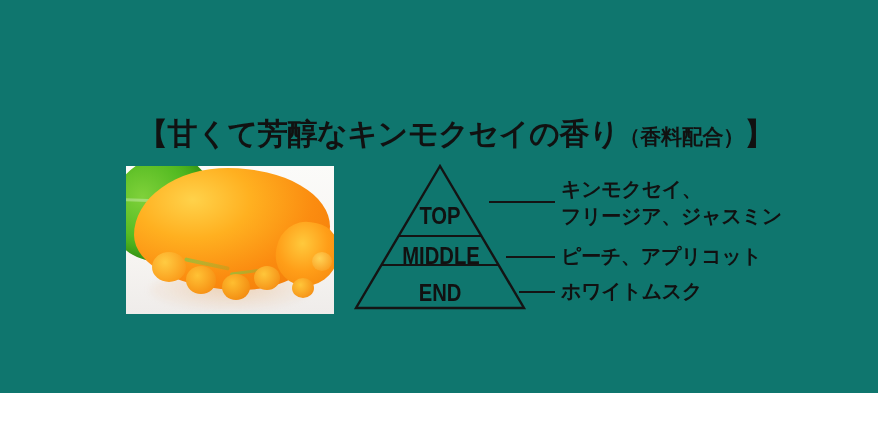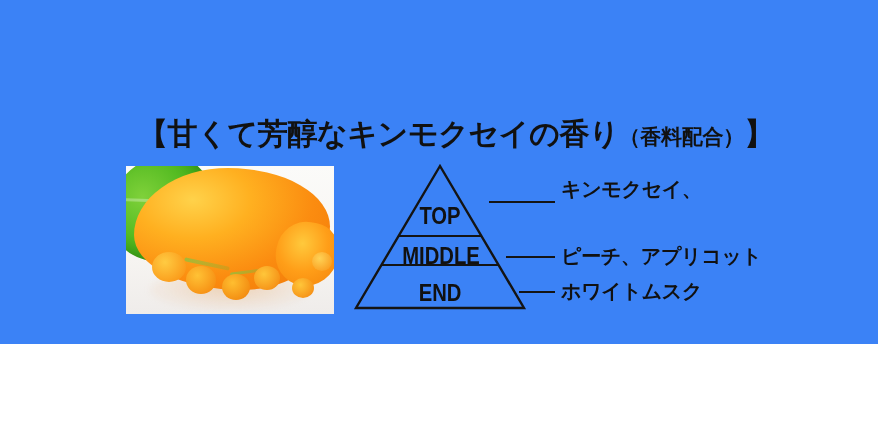--- a/index.html
+++ b/index.html
@@ -8,22 +8,22 @@
     padding: 0;
     background: #ffffff;
   }
   body {
     font-family: "Liberation Sans", "DejaVu Sans", sans-serif;
     color: #1a1a1a;
   }
   #canvas {
     position: relative;
     width: 878px;
-    height: 344px;
-    background: #3b82f6;
+    height: 393px;
+    background: #0f766e;
     overflow: hidden;
   }
 
   
   #title {
     position: absolute;
     left: 138px;
     top: 116px;
     white-space: nowrap;
     font-family: "DejaVu Sans", "Liberation Sans", sans-serif;
@@ -199,17 +199,18 @@
   <div id="label-top" class="tier-label">TOP</div>
   <div id="label-middle" class="tier-label">MIDDLE</div>
   <div id="label-end" class="tier-label">END</div>
 
   <div id="leader-top" class="leader"></div>
   <div id="leader-middle" class="leader"></div>
   <div id="leader-end" class="leader"></div>
 
   <div id="note-top" class="note">
     <div>キンモクセイ、</div>
+    <div>フリージア、ジャスミン</div>
   </div>
   <div id="note-end" class="note">ホワイトムスク</div>
   <div id="note-middle" class="note">ピーチ、アプリコット</div>
 
 </div>
 
 </body></html>

